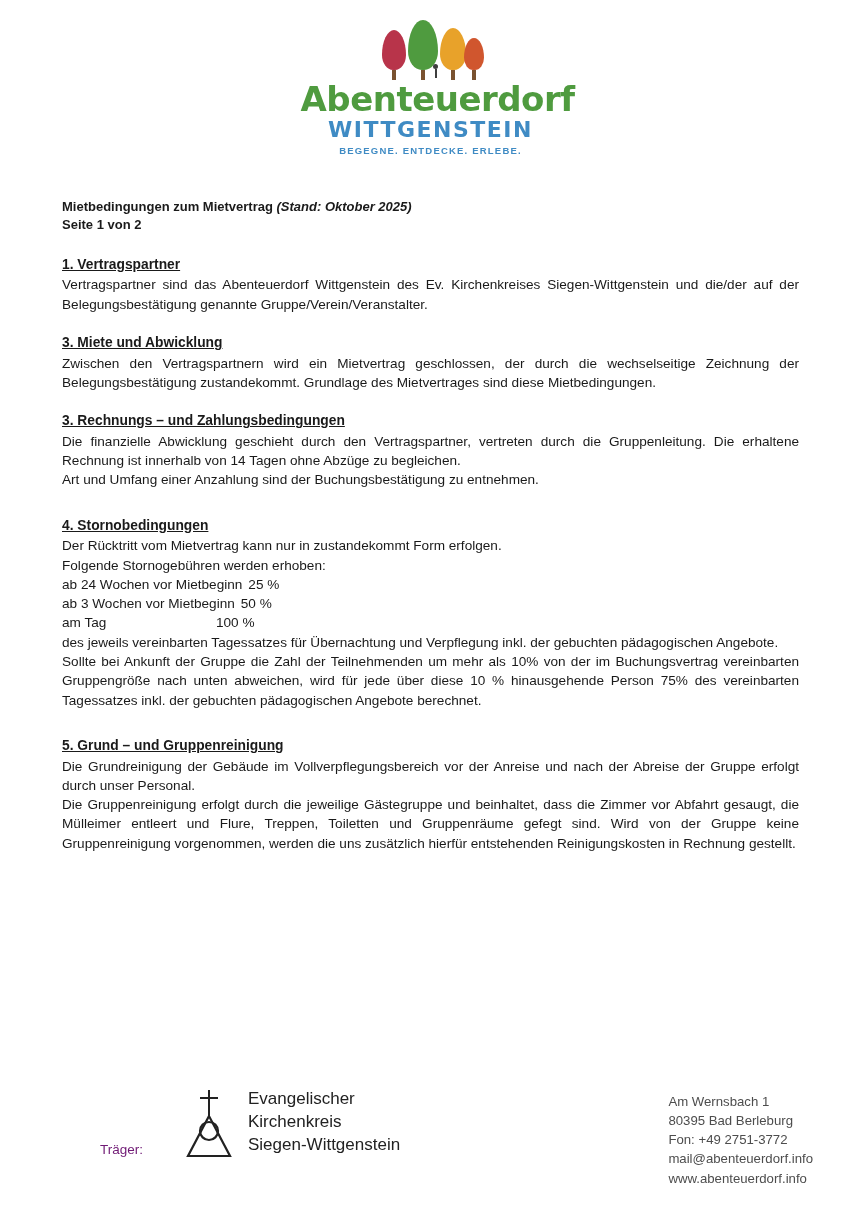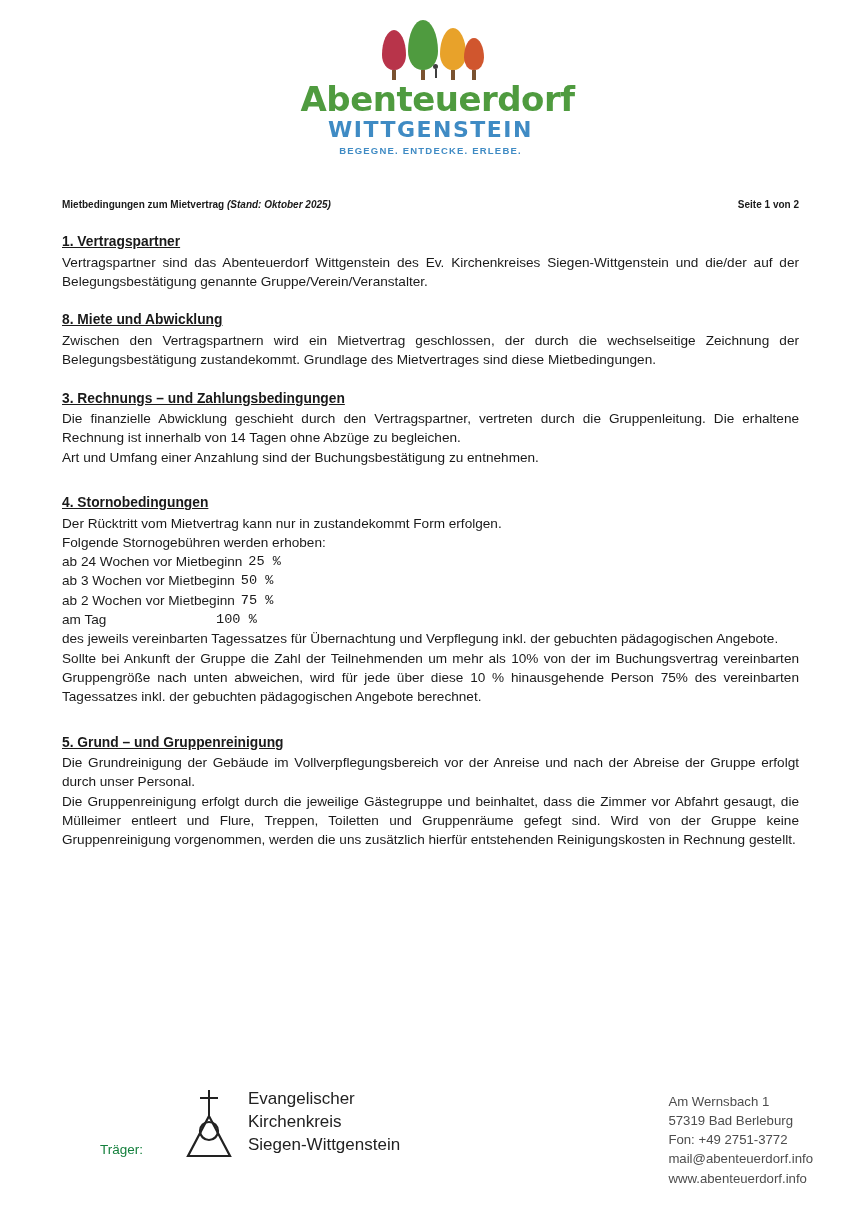--- a/index.html
+++ b/index.html
@@ -101,25 +101,25 @@
   .doc {
     position: absolute;
     top: 198px;
     left: 62px;
     width: 737px;
     font-size: 13.6px;
     line-height: 1.42;
   }
   .head-row {
     display: flex;
-    justify-content: space-between;
     align-items: baseline;
     font-weight: bold;
-    font-size: 10px;
+    font-size: 13px;
     margin-bottom: 20px;
+    flex-direction: column;
   }
   .head-row .stand {
     font-style: italic;
   }
   .page-no { font-weight: bold; white-space: nowrap; }
 
   h2.sec {
     font-size: 13.8px;
     font-weight: bold;
     margin: 0 0 1px 0;
@@ -130,37 +130,37 @@
     text-align: justify;
   }
   .block { margin-bottom: 19px; }
   .block-lg { margin-bottom: 26px; }
   .nojust { text-align: left; }
   .gap-small { margin-bottom: 14px; }
 
   .fee-list { margin: 0; }
   .fee-line { display: flex; }
   .fee-line .label { display: inline-block; }
-  .fee-line .val { display: inline-block; margin-left: 6px; font-family: Liberation Mono, monospace; }
+  .fee-line .val { display: inline-block; margin-left: 6px; }
   .fee-line.tag .label { width: 148px; }
 
   
   .footer {
     position: absolute;
     left: 0;
     bottom: 20px;
     width: 861px;
     height: 130px;
   }
   .traeger-label {
     position: absolute;
     left: 100px;
     top: 74px;
     font-size: 13.5px;
-    color: #15803d;
+    color: #701a75;
   }
   .ek-logo {
     position: absolute;
     left: 178px;
     top: 18px;
     width: 62px;
     height: 74px;
   }
   .ek-text {
     position: absolute;
@@ -223,21 +223,21 @@
     </div>
     <div class="page-no">Seite 1 von 2</div>
   </div>
 
   <div class="block">
     <h2 class="sec">1. Vertragspartner</h2>
     <p class="par">Vertragspartner sind das Abenteuerdorf Wittgenstein des Ev. Kirchenkreises Siegen-Wittgenstein und die/der auf der Belegungsbestätigung  genannte  Gruppe/Verein/Veranstalter.</p>
   </div>
 
   <div class="block">
-    <h2 class="sec">8. Miete und Abwicklung</h2>
+    <h2 class="sec">3. Miete und Abwicklung</h2>
     <p class="par">Zwischen den Vertragspartnern wird ein Mietvertrag geschlossen, der durch die wechselseitige Zeichnung der Belegungsbestätigung zustandekommt. Grundlage des Mietvertrages sind diese Mietbedingungen.</p>
   </div>
 
   <div class="block-lg">
     <h2 class="sec">3. Rechnungs – und Zahlungsbedingungen</h2>
     <p class="par">Die finanzielle Abwicklung geschieht durch den Vertragspartner, vertreten durch  die  Gruppenleitung. Die erhaltene Rechnung ist innerhalb von 14 Tagen ohne Abzüge zu begleichen.</p>
     <p class="par nojust">Art und Umfang einer Anzahlung sind der Buchungsbestätigung zu entnehmen.</p>
   </div>
 
   <div class="block-lg">
@@ -246,24 +246,20 @@
     <p class="par nojust">Folgende Stornogebühren werden erhoben:</p>
     <div class="fee-list">
       <div class="fee-line">
         <span class="label">ab 24 Wochen vor Mietbeginn</span>
         <span class="val">25 %</span>
       </div>
       <div class="fee-line">
         <span class="label">ab 3 Wochen vor Mietbeginn</span>
         <span class="val">50 %</span>
       </div>
-      <div class="fee-line">
-        <span class="label">ab 2 Wochen vor Mietbeginn</span>
-        <span class="val">75 %</span>
-      </div>
       <div class="fee-line tag">
         <span class="label">am Tag</span>
         <span class="val">100 %</span>
       </div>
     </div>
     <p class="par nojust gap-small">des jeweils vereinbarten  Tagessatzes für Übernachtung und Verpflegung inkl. der gebuchten pädagogischen Angebote.</p>
     <p class="par">Sollte bei Ankunft der Gruppe die Zahl der Teilnehmenden um mehr als 10% von der im Buchungsvertrag vereinbarten Gruppengröße nach unten abweichen, wird für jede über diese 10 % hinausgehende Person 75% des vereinbarten Tagessatzes inkl. der gebuchten pädagogischen Angebote berechnet.</p>
   </div>
 
   <div class="block">
@@ -285,18 +281,18 @@
   </svg>
 
   <div class="ek-text">
     <div>Evangelischer</div>
     <div>Kirchenkreis</div>
     <div>Siegen-Wittgenstein</div>
   </div>
 
   <div class="addr">
     <div>Am  Wernsbach 1</div>
-    <div>57319 Bad Berleburg</div>
+    <div>80395 Bad Berleburg</div>
     <div>Fon:  +49  2751-3772</div>
     <div class="mail">mail@abenteuerdorf.info</div>
     <div class="web">www.abenteuerdorf.info</div>
   </div>
 </div>
 
 </body></html>

